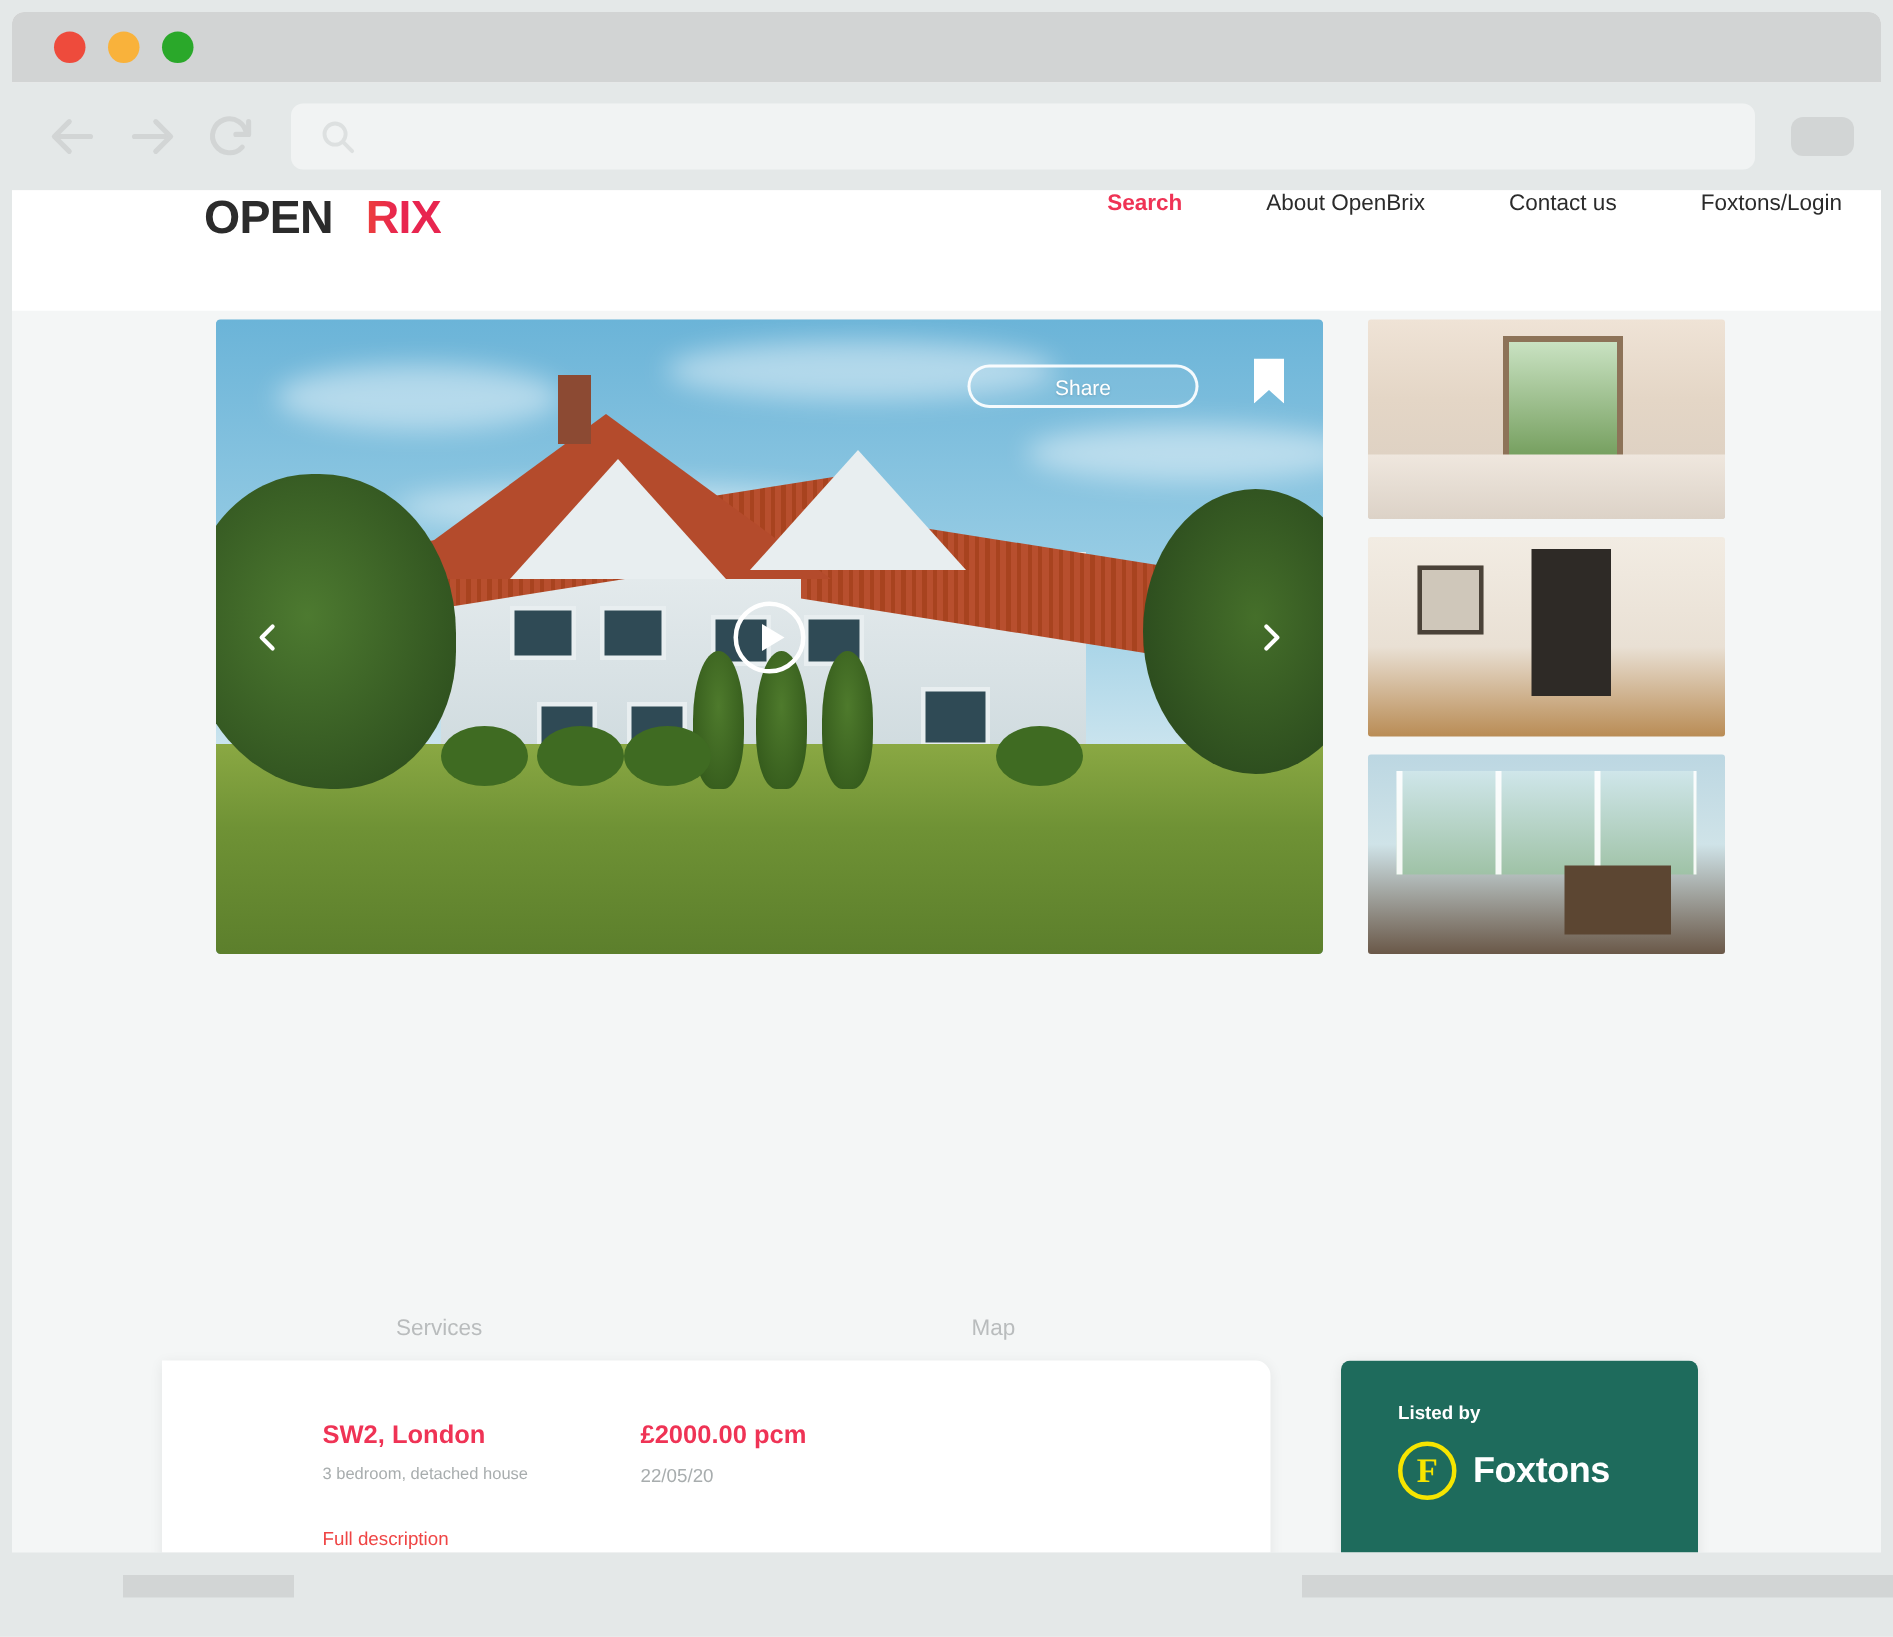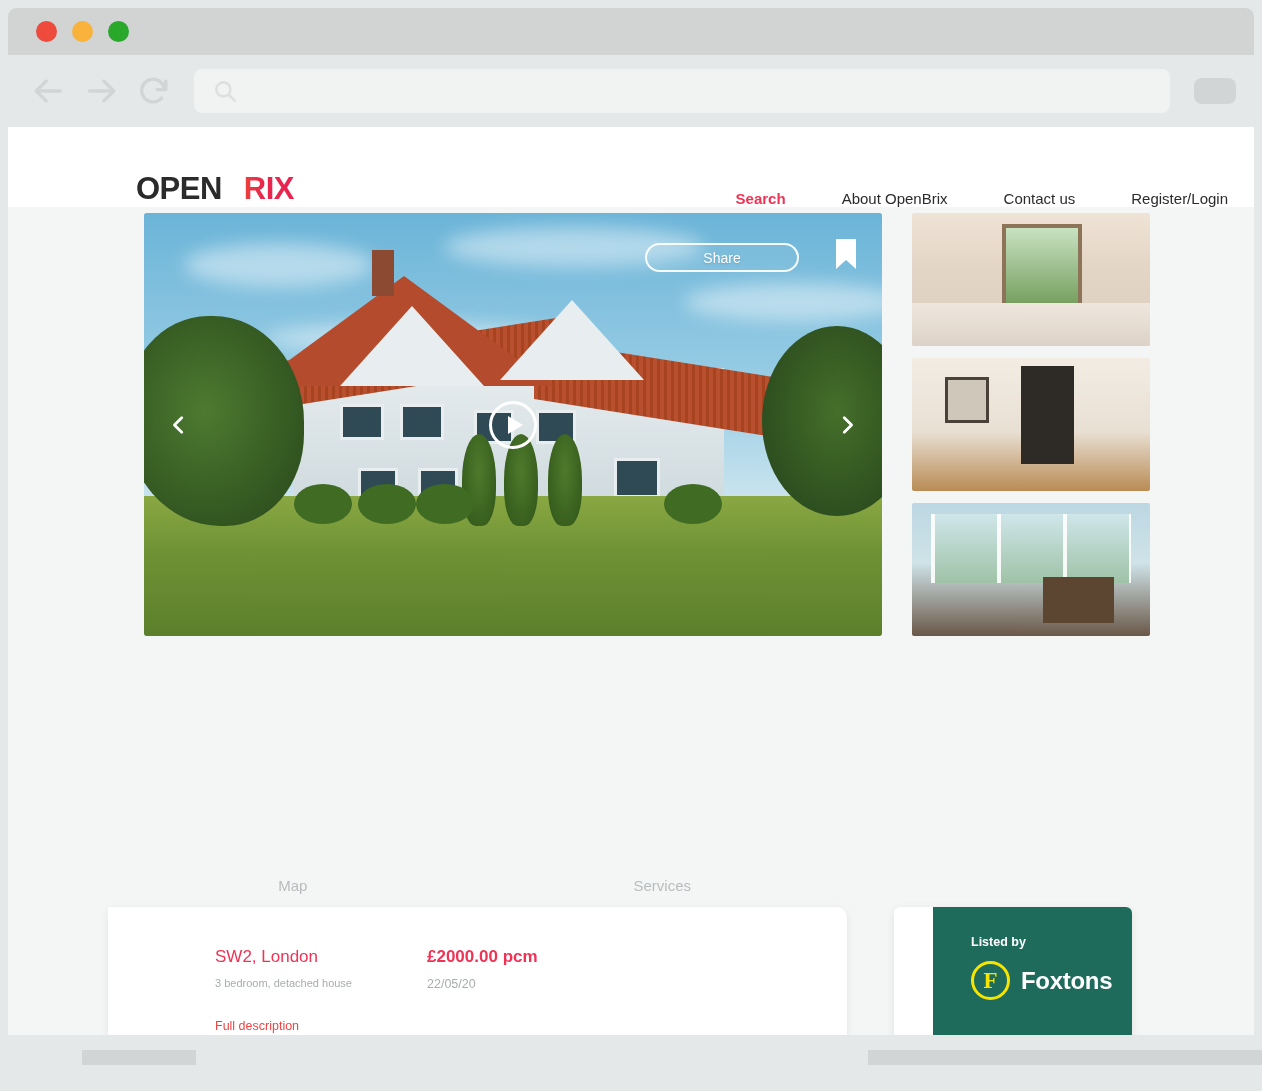--- a/index.html
+++ b/index.html
@@ -72,21 +72,21 @@
     margin-left: 6px;
   }
 
   
   .site { background: #ffffff; height: 908px; position: relative; }
 
   .site-header {
     height: 80px;
     background: #fff;
     display: flex;
-    align-items: flex-end;
+    align-items: flex-start;
     padding: 0 26px 0 128px;
     position: relative;
     z-index: 5;
   }
 
   .logo { font-size: 31px; font-weight: bold; letter-spacing: -0.5px; display: flex; }
   .logo .open { color: #2b2b2b; }
   .logo .brix {
     background: linear-gradient(90deg, #f05a28 0%, #e8254f 60%, #e8254f 100%);
     -webkit-background-clip: text;
@@ -321,21 +321,21 @@
     min-height: 330px;
     background: #ffffff;
     border-radius: 0 10px 0 0;
     box-shadow: 0 2px 9px rgba(0,0,0,0.07);
     padding: 40px 44px 30px 107px;
   }
 
   .prop-top { display: flex; }
   .prop-left { width: 212px; }
   .prop-title {
-    font-size: 17px; font-weight: normal; color: #ef3355;
+    font-size: 17px; font-weight: bold; color: #ef3355;
     margin-bottom: 10px;
   }
   .prop-sub { font-size: 11px; color: #a8adae; }
   .prop-price {
     font-size: 17px; font-weight: bold; color: #ef3355;
     margin-bottom: 10px;
   }
   .prop-date { font-size: 12.5px; color: #a8adae; }
 
   .sec-label {
@@ -345,21 +345,20 @@
 
   
   .agent-card {
     position: absolute;
     left: 886px; top: 700px;
     width: 238px;
     background: #ffffff;
     border-radius: 6px;
     box-shadow: 0 2px 9px rgba(0,0,0,0.08);
     overflow: hidden;
-    padding-left: 39px;
   }
   .agent-head {
     background: #1e6b5c;
     height: 138px;
     padding: 28px 0 0 38px;
   }
   .listed-by {
     color: #ffffff; font-size: 12.5px; font-weight: bold;
     margin-bottom: 12px;
   }
@@ -431,21 +430,21 @@
         <span class="open">OPEN</span>
         <span class="brix">
           <span class="rev-b">B</span><span>RIX</span>
         </span>
       </div>
 
       <nav class="site-nav">
         <span class="nav-link active">Search</span>
         <span class="nav-link">About OpenBrix</span>
         <span class="nav-link">Contact us</span>
-        <span class="nav-link">Register/Login</span>
+        <span class="nav-link">Foxtons/Login</span>
       </nav>
     </div>
 
     <div class="page-body">
 
       <div class="gallery">
 
         <div class="hero">
           <div class="sky"></div>
           <div class="cloud" style="left:40px;  top:30px;  width:190px; height:44px;"></div>
@@ -502,22 +501,22 @@
         </div>
 
         <div class="thumbs">
           <div class="thumb t1"></div>
           <div class="thumb t2"></div>
           <div class="thumb t3"></div>
         </div>
       </div>
 
       <div class="tabs-row">
+        <div class="tab">Services</div>
         <div class="tab">Map</div>
-        <div class="tab">Services</div>
       </div>
 
       <div class="detail-card">
         <div class="prop-top">
           <div class="prop-left">
             <div class="prop-title">SW2, London</div>
             <div class="prop-sub">3 bedroom, detached house</div>
           </div>
           <div>
             <div class="prop-price">£2000.00 pcm</div>

